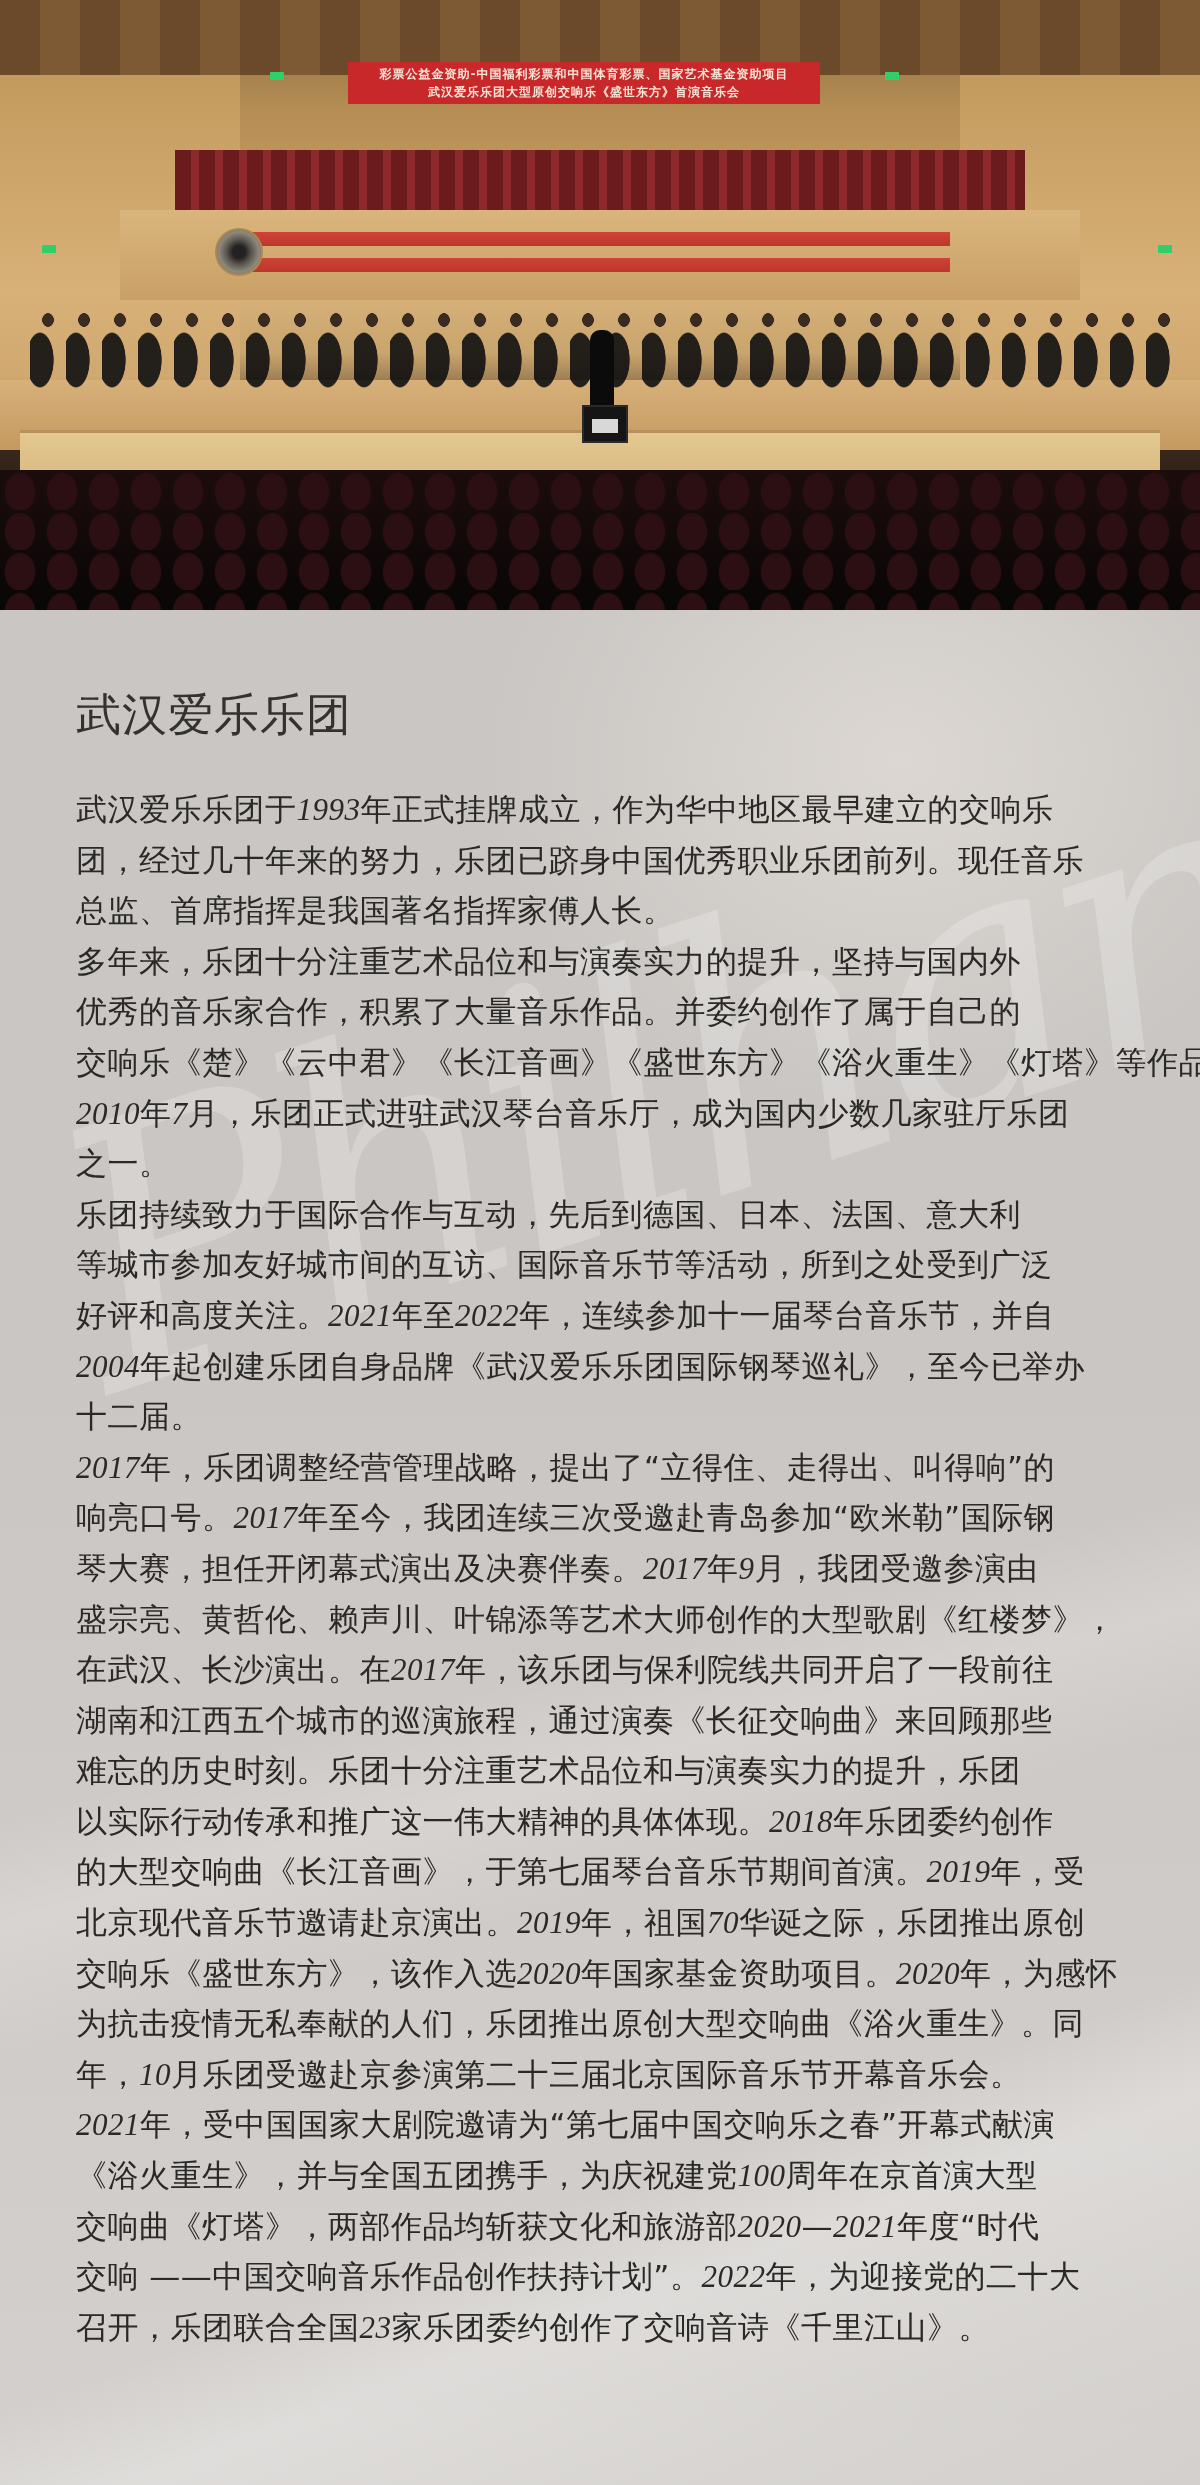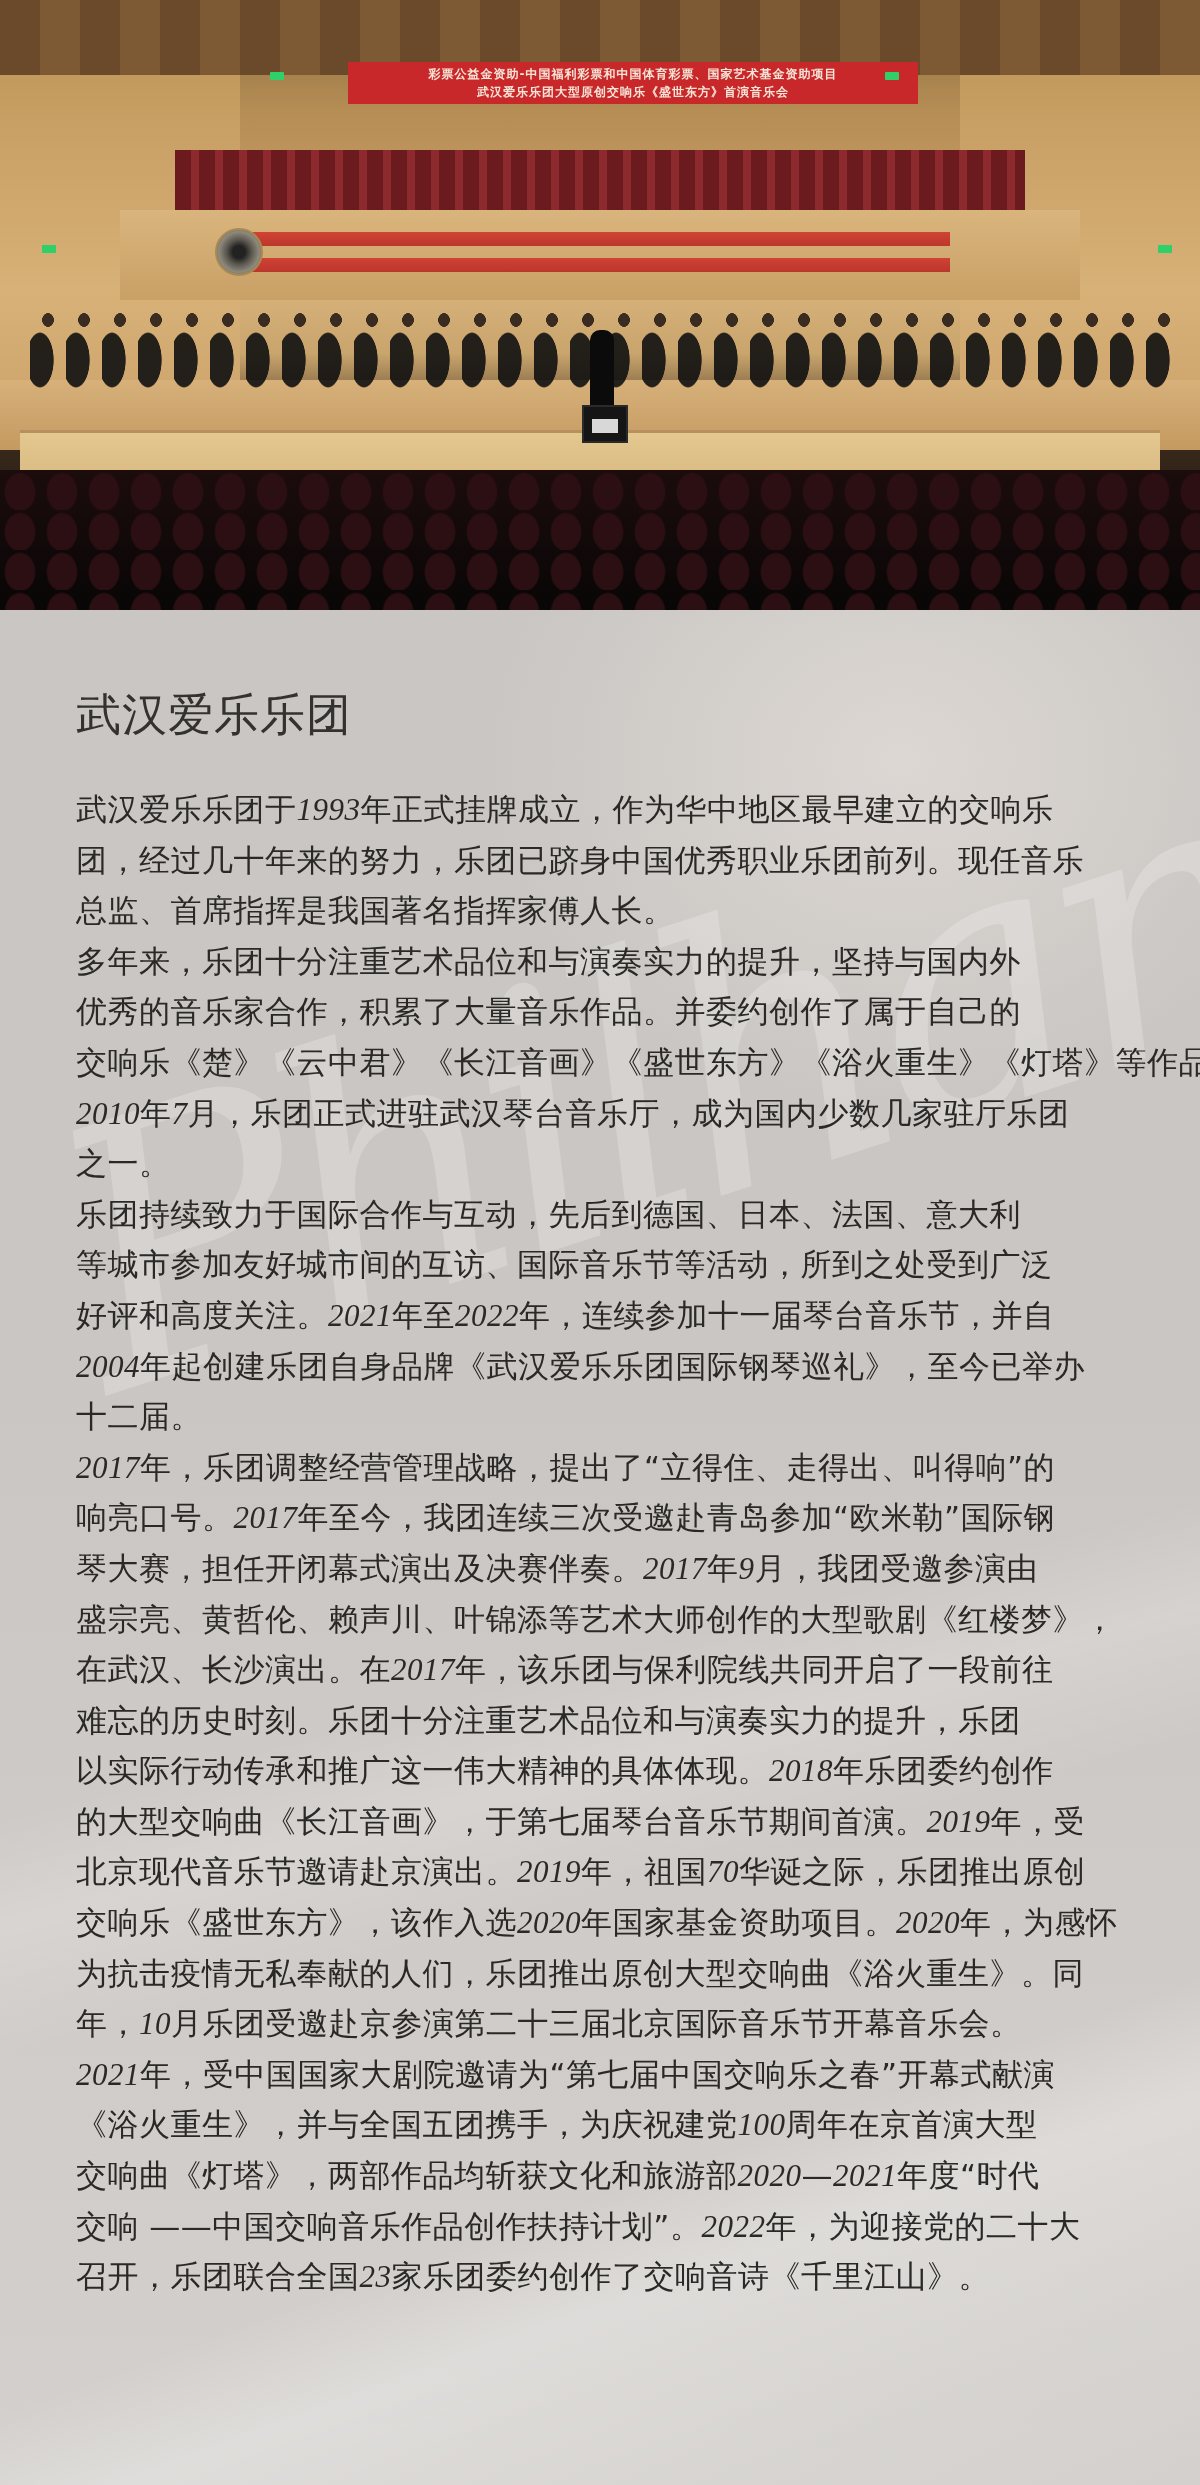--- a/index.html
+++ b/index.html
@@ -24,21 +24,21 @@
   .photo .side-wall-r {
     position: absolute; right: 0; top: 75px; width: 240px; height: 360px;
     background: linear-gradient(180deg, #c39a5e, #d8b178 60%, #caa26a);
   }
   .photo .balcony {
     position: absolute; left: 175px; top: 150px; width: 850px; height: 60px;
     background: repeating-linear-gradient(90deg, #6b1a1e 0 16px, #8c2a2d 16px 24px);
     border-bottom: 6px solid #b38b58;
   }
   .photo .banner {
-    position: absolute; left: 348px; top: 62px; width: 570px; height: 42px;
+    position: absolute; left: 348px; top: 62px; width: 472px; height: 42px;
     background: #c8282a; color: #f6e6d8;
     font-size: 12px; font-weight: bold; line-height: 18px; text-align: center;
     padding-top: 3px; box-sizing: border-box; letter-spacing: 1px;
   }
   .photo .banner div { white-space: nowrap; }
   .photo .stage-back {
     position: absolute; left: 120px; top: 210px; width: 960px; height: 90px;
     background: linear-gradient(180deg, #d9b57d, #c9a066);
   }
   .photo .stage-floor {
@@ -161,20 +161,21 @@
       <div class="line">乐团持续致力于国际合作与互动，先后到德国、日本、法国、意大利</div>
       <div class="line">等城市参加友好城市间的互访、国际音乐节等活动，所到之处受到广泛</div>
       <div class="line">好评和高度关注。<span class="num">2021</span>年至<span class="num">2022</span>年，连续参加十一届琴台音乐节，并自</div>
       <div class="line"><span class="num">2004</span>年起创建乐团自身品牌《武汉爱乐乐团国际钢琴巡礼》，至今已举办</div>
       <div class="line">十二届。</div>
       <div class="line"><span class="num">2017</span>年，乐团调整经营管理战略，提出了“立得住、走得出、叫得响”的</div>
       <div class="line">响亮口号。<span class="num">2017</span>年至今，我团连续三次受邀赴青岛参加“欧米勒”国际钢</div>
       <div class="line">琴大赛，担任开闭幕式演出及决赛伴奏。<span class="num">2017</span>年<span class="num">9</span>月，我团受邀参演由</div>
       <div class="line">盛宗亮、黄哲伦、赖声川、叶锦添等艺术大师创作的大型歌剧《红楼梦》，</div>
       <div class="line">在武汉、长沙演出。在<span class="num">2017</span>年，该乐团与保利院线共同开启了一段前往</div>
+      <div class="line">湖南和江西五个城市的巡演旅程，通过演奏《长征交响曲》来回顾那些</div>
       <div class="line">难忘的历史时刻。乐团十分注重艺术品位和与演奏实力的提升，乐团</div>
       <div class="line">以实际行动传承和推广这一伟大精神的具体体现。<span class="num">2018</span>年乐团委约创作</div>
       <div class="line">的大型交响曲《长江音画》，于第七届琴台音乐节期间首演。<span class="num">2019</span>年，受</div>
       <div class="line">北京现代音乐节邀请赴京演出。<span class="num">2019</span>年，祖国<span class="num">70</span>华诞之际，乐团推出原创</div>
       <div class="line">交响乐《盛世东方》，该作入选<span class="num">2020</span>年国家基金资助项目。<span class="num">2020</span>年，为感怀</div>
       <div class="line">为抗击疫情无私奉献的人们，乐团推出原创大型交响曲《浴火重生》。同</div>
       <div class="line">年，<span class="num">10</span>月乐团受邀赴京参演第二十三届北京国际音乐节开幕音乐会。</div>
       <div class="line"><span class="num">2021</span>年，受中国国家大剧院邀请为“第七届中国交响乐之春”开幕式献演</div>
       <div class="line">《浴火重生》，并与全国五团携手，为庆祝建党<span class="num">100</span>周年在京首演大型</div>
       <div class="line">交响曲《灯塔》，两部作品均斩获文化和旅游部<span class="num">2020</span>—<span class="num">2021</span>年度“时代</div>

